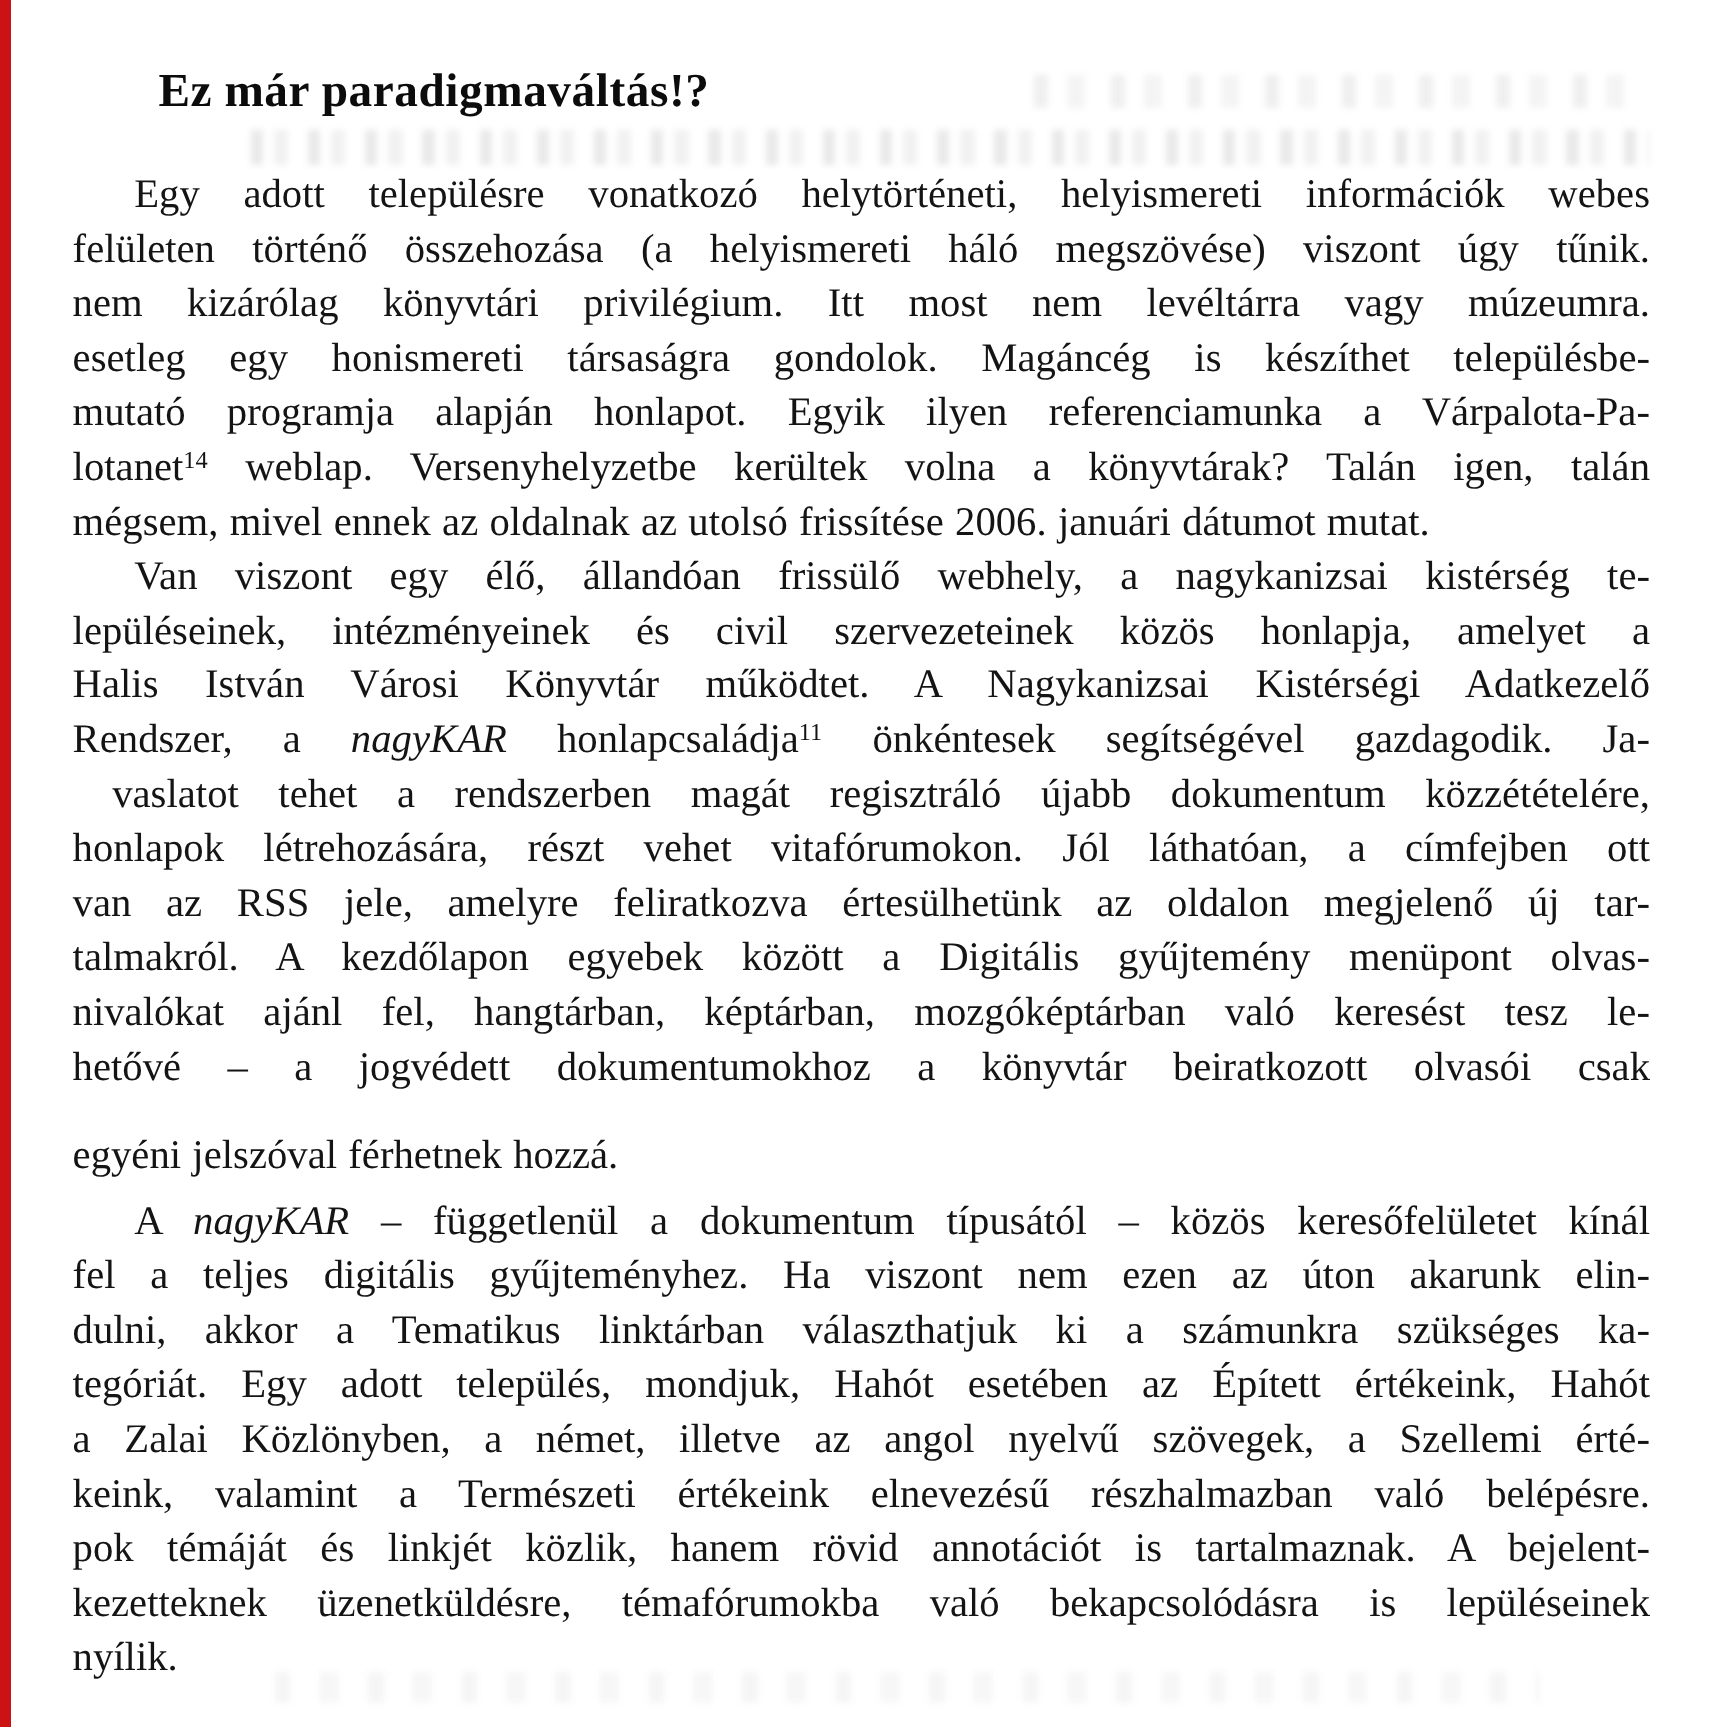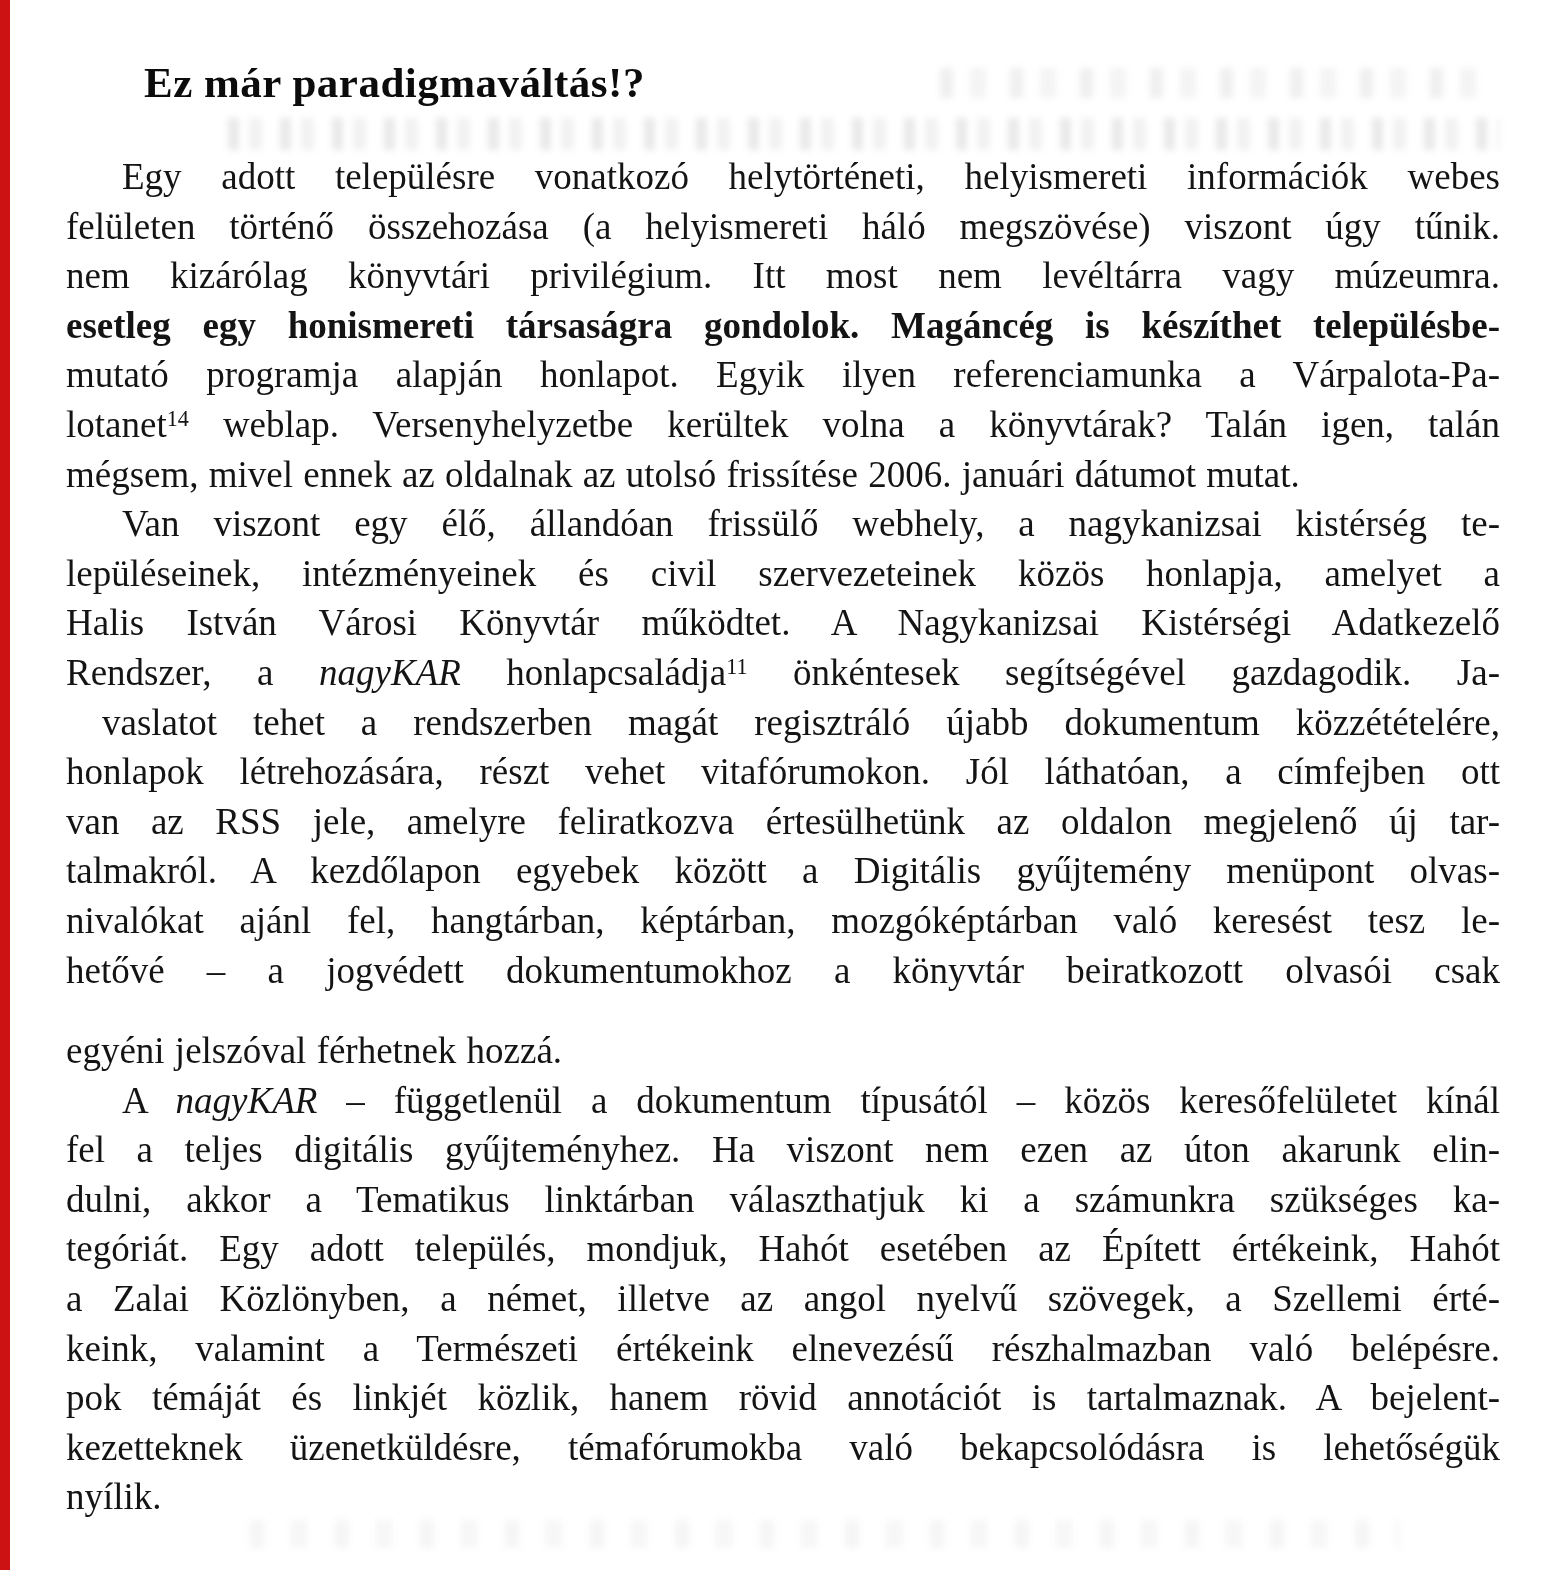--- a/index.html
+++ b/index.html
@@ -94,38 +94,38 @@
   <div class="ghost ghost-b"></div>
   <div class="ghost ghost-a"></div>
   <div class="ghost ghost-c"></div>
 
   <div class="title">Ez már paradigmaváltás!?</div>
 
   <div class="body-text">
       <div class="line indent" style="color: rgb(20, 20, 20);">Egy adott településre vonatkozó helytörténeti, helyismereti információk webes</div>
       <div class="line" style="color: rgb(20, 20, 20);">felületen történő összehozása (a helyismereti háló megszövése) viszont úgy tűnik.</div>
       <div class="line" style="color: rgb(20, 20, 20);">nem kizárólag könyvtári privilégium. Itt most nem levéltárra vagy múzeumra.</div>
-      <div class="line" style="color: rgb(20, 20, 20); font-weight: bold;">esetleg egy honismereti társaságra gondolok. Magáncég is készíthet településbe-</div>
+      <div class="line" style="color: rgb(20, 20, 20);">esetleg egy honismereti társaságra gondolok. Magáncég is készíthet településbe-</div>
       <div class="line" style="color: rgb(20, 20, 20);">mutató programja alapján honlapot. Egyik ilyen referenciamunka a Várpalota-Pa-</div>
       <div class="line" style="color: rgb(20, 20, 20);">lotanet<sup>14</sup> weblap. Versenyhelyzetbe kerültek volna a könyvtárak? Talán igen, talán</div>
       <div class="line para-end" style="color: rgb(20, 20, 20);">mégsem, mivel ennek az oldalnak az utolsó frissítése 2006. januári dátumot mutat.</div>
       <div class="line indent" style="color: rgb(20, 20, 20);">Van viszont egy élő, állandóan frissülő webhely, a nagykanizsai kistérség te-</div>
       <div class="line" style="color: rgb(20, 20, 20);">lepüléseinek, intézményeinek és civil szervezeteinek közös honlapja, amelyet a</div>
       <div class="line" style="color: rgb(20, 20, 20);">Halis István Városi Könyvtár működtet. A Nagykanizsai Kistérségi Adatkezelő</div>
       <div class="line" style="color: rgb(20, 20, 20);">Rendszer, a <em>nagyKAR</em> honlapcsaládja<sup>11</sup> önkéntesek segítségével gazdagodik. Ja-</div>
       <div class="line" style="color: rgb(20, 20, 20); margin-left: 36px;">vaslatot tehet a rendszerben magát regisztráló újabb dokumentum közzétételére,</div>
       <div class="line" style="color: rgb(20, 20, 20);">honlapok létrehozására, részt vehet vitafórumokon. Jól láthatóan, a címfejben ott</div>
       <div class="line" style="color: rgb(20, 20, 20);">van az RSS jele, amelyre feliratkozva értesülhetünk az oldalon megjelenő új tar-</div>
       <div class="line" style="color: rgb(20, 20, 20);">talmakról. A kezdőlapon egyebek között a Digitális gyűjtemény menüpont olvas-</div>
       <div class="line" style="color: rgb(20, 20, 20);">nivalókat ajánl fel, hangtárban, képtárban, mozgóképtárban való keresést tesz le-</div>
       <div class="line" style="color: rgb(20, 20, 20);">hetővé – a jogvédett dokumentumokhoz a könyvtár beiratkozott olvasói csak</div>
       <div class="line para-end" style="color: rgb(20, 20, 20); margin-top: 31px;">egyéni jelszóval férhetnek hozzá.</div>
-      <div class="line indent" style="color: rgb(20, 20, 20);">A <em>nagyKAR</em> – függetlenül a dokumentum típusától – közös keresőfelületet kínál</div>
+      <div class="line indent" style="color: rgb(20, 20, 20); margin-top: 10px;">A <em>nagyKAR</em> – függetlenül a dokumentum típusától – közös keresőfelületet kínál</div>
       <div class="line" style="color: rgb(20, 20, 20);">fel a teljes digitális gyűjteményhez. Ha viszont nem ezen az úton akarunk elin-</div>
       <div class="line" style="color: rgb(20, 20, 20);">dulni, akkor a Tematikus linktárban választhatjuk ki a számunkra szükséges ka-</div>
       <div class="line" style="color: rgb(20, 20, 20);">tegóriát. Egy adott település, mondjuk, Hahót esetében az Épített értékeink, Hahót</div>
       <div class="line" style="color: rgb(20, 20, 20);">a Zalai Közlönyben, a német, illetve az angol nyelvű szövegek, a Szellemi érté-</div>
       <div class="line" style="color: rgb(20, 20, 20);">keink, valamint a Természeti értékeink elnevezésű részhalmazban való belépésre.</div>
       <div class="line" style="color: rgb(20, 20, 20);">pok témáját és linkjét közlik, hanem rövid annotációt is tartalmaznak. A bejelent-</div>
-      <div class="line" style="color: rgb(20, 20, 20);">kezetteknek üzenetküldésre, témafórumokba való bekapcsolódásra is lehetőségük</div>
+      <div class="line" style="color: rgb(20, 20, 20);">kezetteknek üzenetküldésre, témafórumokba való bekapcsolódásra is lepüléseinek</div>
       <div class="line para-end" style="color: rgb(20, 20, 20);">nyílik.</div>
     </div>
 </div>
 
 </body></html>

